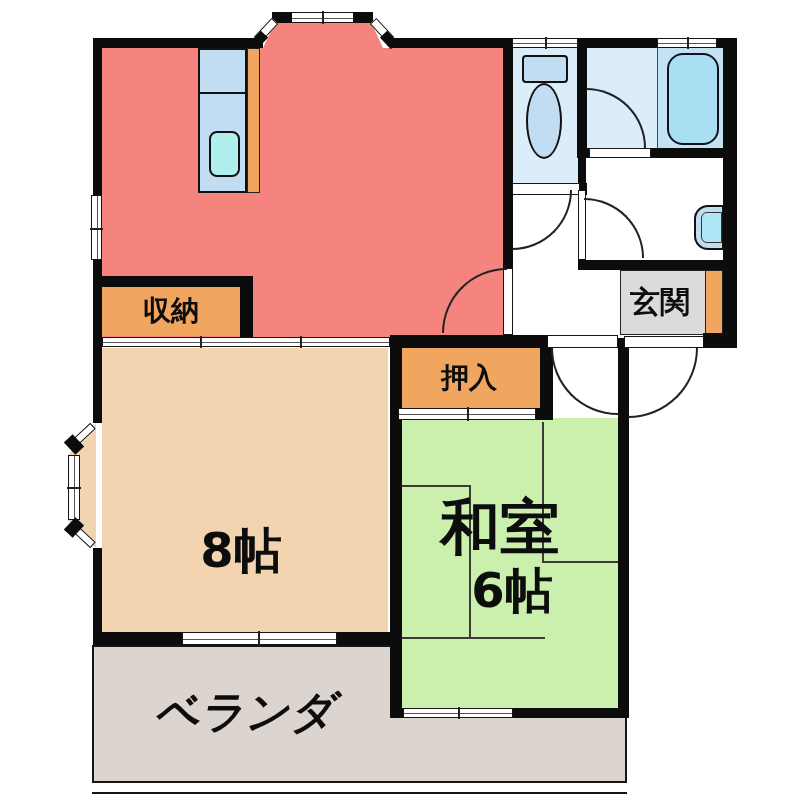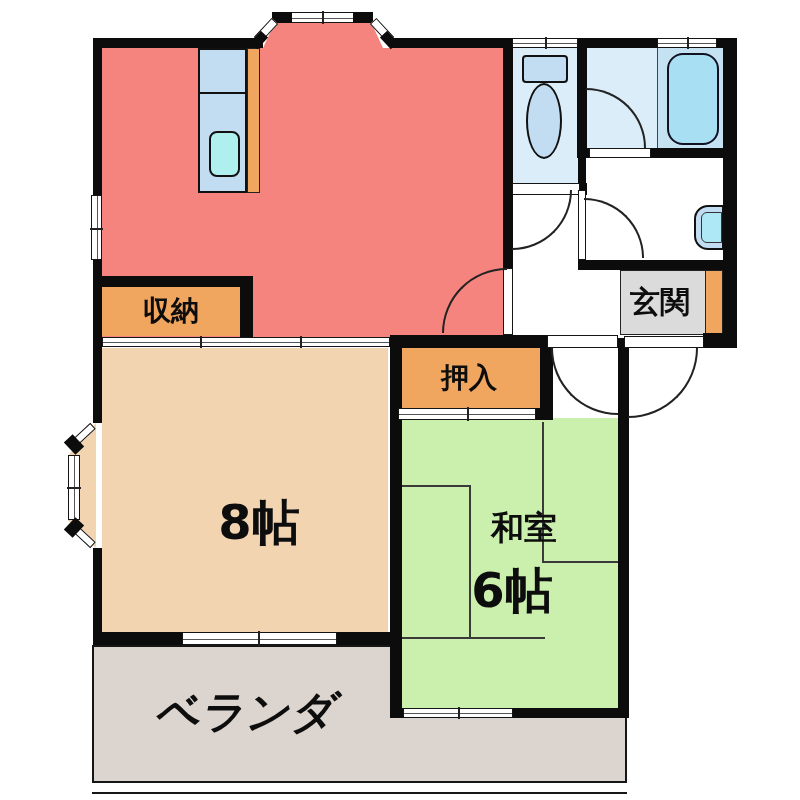--- a/index.html
+++ b/index.html
@@ -153,20 +153,20 @@
   <div class="arc tr" style="left:584px;top:198px;width:60px;height:60px;"></div>
   <div class="arc tr" style="left:586px;top:88px;width:60px;height:60px;"></div>
   <div class="arc bl" style="left:551px;top:348px;width:67px;height:67px;"></div>
   <div class="arc br" style="left:628px;top:348px;width:70px;height:70px;"></div>
 
 
   <div class="lbl" style="left:171px;top:311px;font-size:28px;">収納</div>
   <div class="lbl" style="left:469px;top:378px;font-size:28px;">押入</div>
   <div class="lbl" style="left:660px;top:302px;font-size:30px;">玄関</div>
 
-  <div class="lbl" style="left:241px;top:522px;font-size:48px;margin-left:18px;">8帖</div>
+  <div class="lbl" style="left:241px;top:550px;font-size:48px;">8帖</div>
 
-  <div class="lbl" style="left:524px;top:527px;font-size:33px;">和室</div>
+  <div class="lbl" style="left:500px;top:527px;font-size:60px;">和室</div>
   <div class="lbl" style="left:512px;top:590px;font-size:48px;">6帖</div>
 
   <div class="lbl" style="left:248px;top:712px;font-size:44px;transform:translate(-50%,-50%) skewX(-12deg);">ベランダ</div>
 
 </div>
 
 </body></html>

